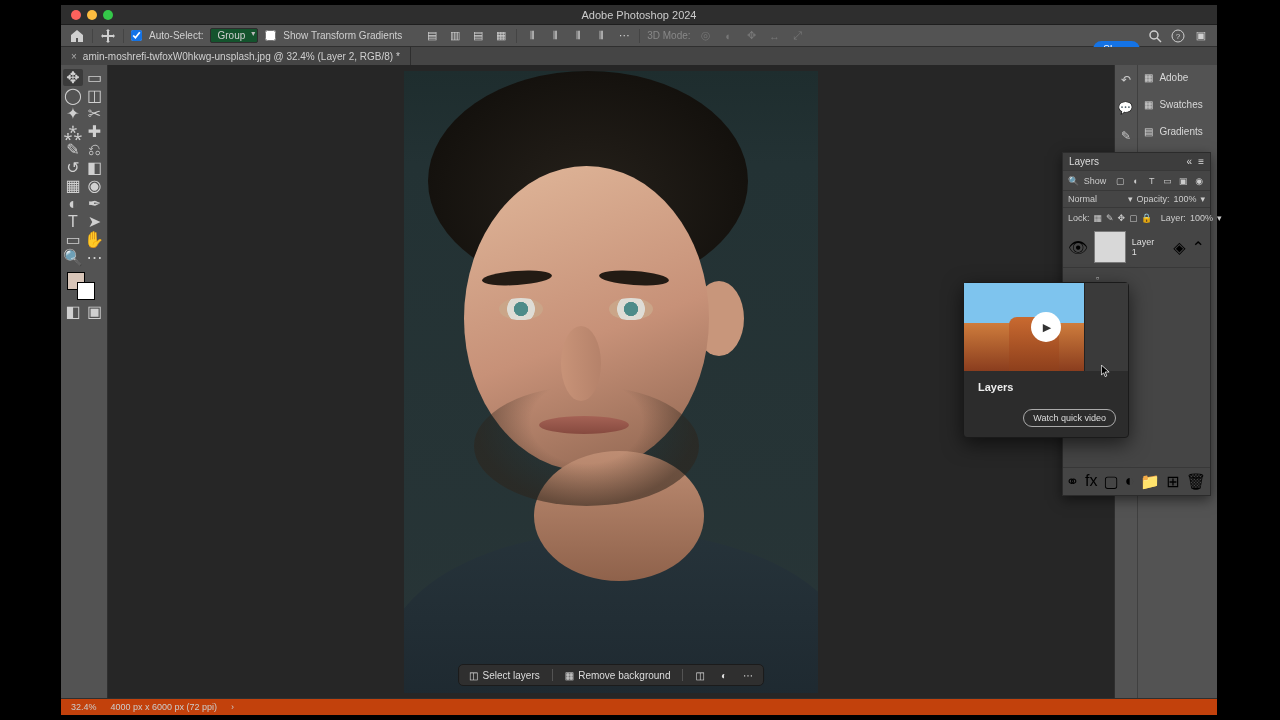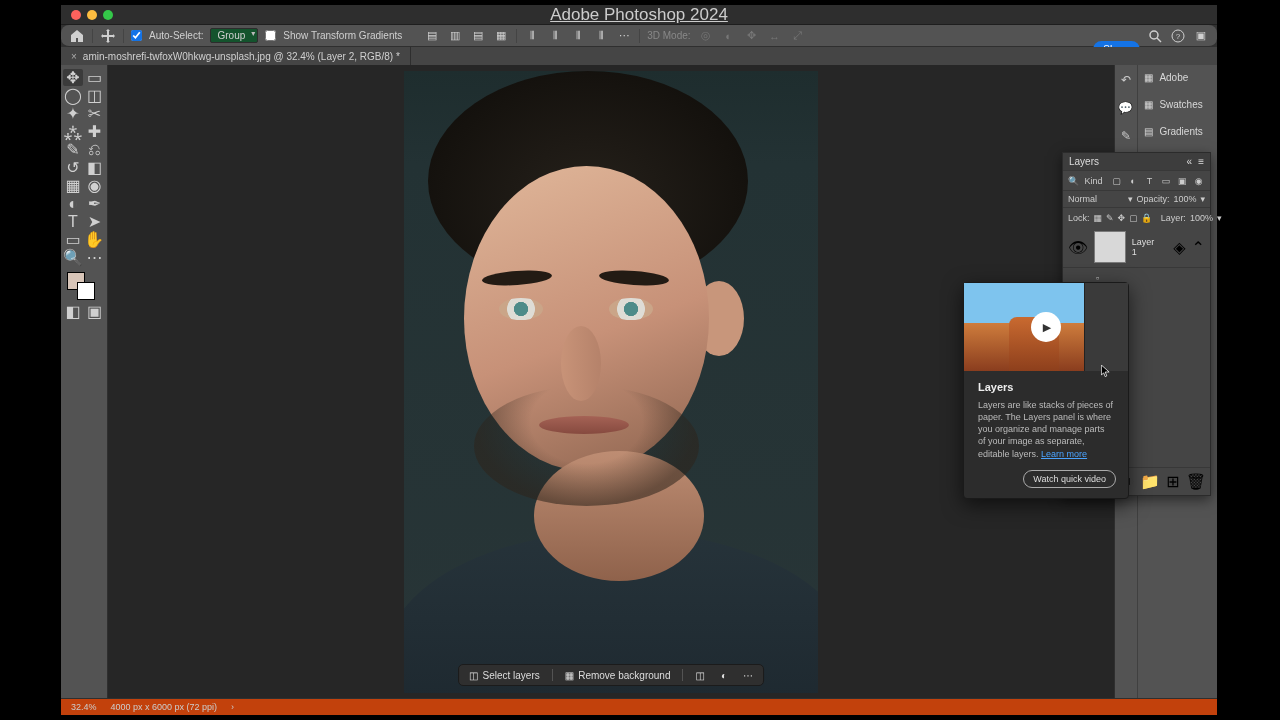--- a/index.html
+++ b/index.html
@@ -2,22 +2,22 @@
 <html><head>
 <meta charset="utf-8">
 <style>
 * { margin: 0; padding: 0; box-sizing: border-box; font-family: -apple-system, "Helvetica Neue", Arial, sans-serif; user-select: none; }
 body { background: #000; width: 1280px; height: 720px; overflow: hidden; position: relative; }
 .app { position: absolute; left: 61px; top: 5px; width: 1156px; height: 710px; background: #323232; display: flex; flex-direction: column; }
 .titlebar { height: 20px; background: #2e2e2e; display: flex; align-items: center; position: relative; border-bottom: 1px solid #1e1e1e; }
 .traffic { display: flex; gap: 6px; margin-left: 10px; }
 .traffic span { width: 10px; height: 10px; border-radius: 50%; }
 .traffic .r { background:#fc625d; } .traffic .y { background:#fdbc40; } .traffic .g { background:#34c749; }
-.title { position: absolute; left: 50%; transform: translateX(-50%); color: #ccc; font-size: 17px; text-decoration: underline; }
-.optbar { height: 22px; background: #535353; display: flex; align-items: center; padding: 4px 8px; gap: 7px; border-bottom: 1px solid #2f2f2f; border-radius: 8px; }
+.title { position: absolute; left: 50%; transform: translateX(-50%); color: #ccc; font-size: 11px; }
+.optbar { height: 22px; background: #535353; display: flex; align-items: center; padding: 4px 8px; gap: 7px; border-bottom: 1px solid #2f2f2f; }
 .iconbtn { width: 16px; height: 16px; color: #d0d0d0; display:flex; align-items:center; justify-content:center; font-size:11px; }
 .optbar .sep { width:1px; height:14px; background:#444; }
 .optbar input[type=checkbox]{ width:11px; height:11px; accent-color:#1473e6; }
 .optbar .lbl, .optbar .dd { color:#d0d0d0; font-size:10px; }
 .optbar .dd { background:#14532d; padding:1px 12px 1px 6px; border:1px solid #2c2c2c; border-radius:2px; position:relative; }
 .optbar .dd::after{ content:"▾"; position:absolute; right:2px; top:0; font-size:8px; color:#bbb; }
 .optbar .fill{ flex:1; }
 .share { background:#1473e6; color:#fff; font-size:10px; padding:3px 10px; border-radius:10px;margin-top:28px; }
 .tabbar { height: 18px; background:#454545; display:flex; align-items:center; }
 .tab { display:flex; align-items:center; gap:6px; padding:0 10px; font-size:10px; color:#d0d0d0; height:100%; border-right:1px solid #2e2e2e; }
@@ -263,21 +263,21 @@
     <div class="layers">
       <div class="hdr">
         <span>Layers</span>
         <span style="display:flex;gap:6px">
           <span>«</span>
           <span>≡</span>
         </span>
       </div>
       <div class="row">
         <span class="ic">🔍</span>
-        <span>Kind</span>
+        <span>Show</span>
         <span style="flex:1"></span>
         <span class="ic">▢</span>
         <span class="ic">◐</span>
         <span class="ic">T</span>
         <span class="ic">▭</span>
         <span class="ic">▣</span>
         <span class="ic">◉</span>
       </div>
       <div class="row">
         <span style="flex:1">Normal</span>
@@ -321,21 +321,20 @@
       </div>
     </div>
 
     <div class="tooltip">
       <div class="vid">
         <div class="monu"></div>
         <div class="panel"></div>
         <div class="play"></div>
       </div>
       <h4>Layers</h4>
-      <p><span>Layers are like stacks of pieces of paper. The Layers panel is where you organize and manage parts of your image as separate, editable layers. </span><a>Learn more</a></p>
       <div class="wbtn">Watch quick video</div>
     </div>
 
   </div>
 
   <div class="status">
     <span>32.4%</span>
     <span>4000 px x 6000 px (72 ppi)</span>
     <span>›</span>
   </div>

